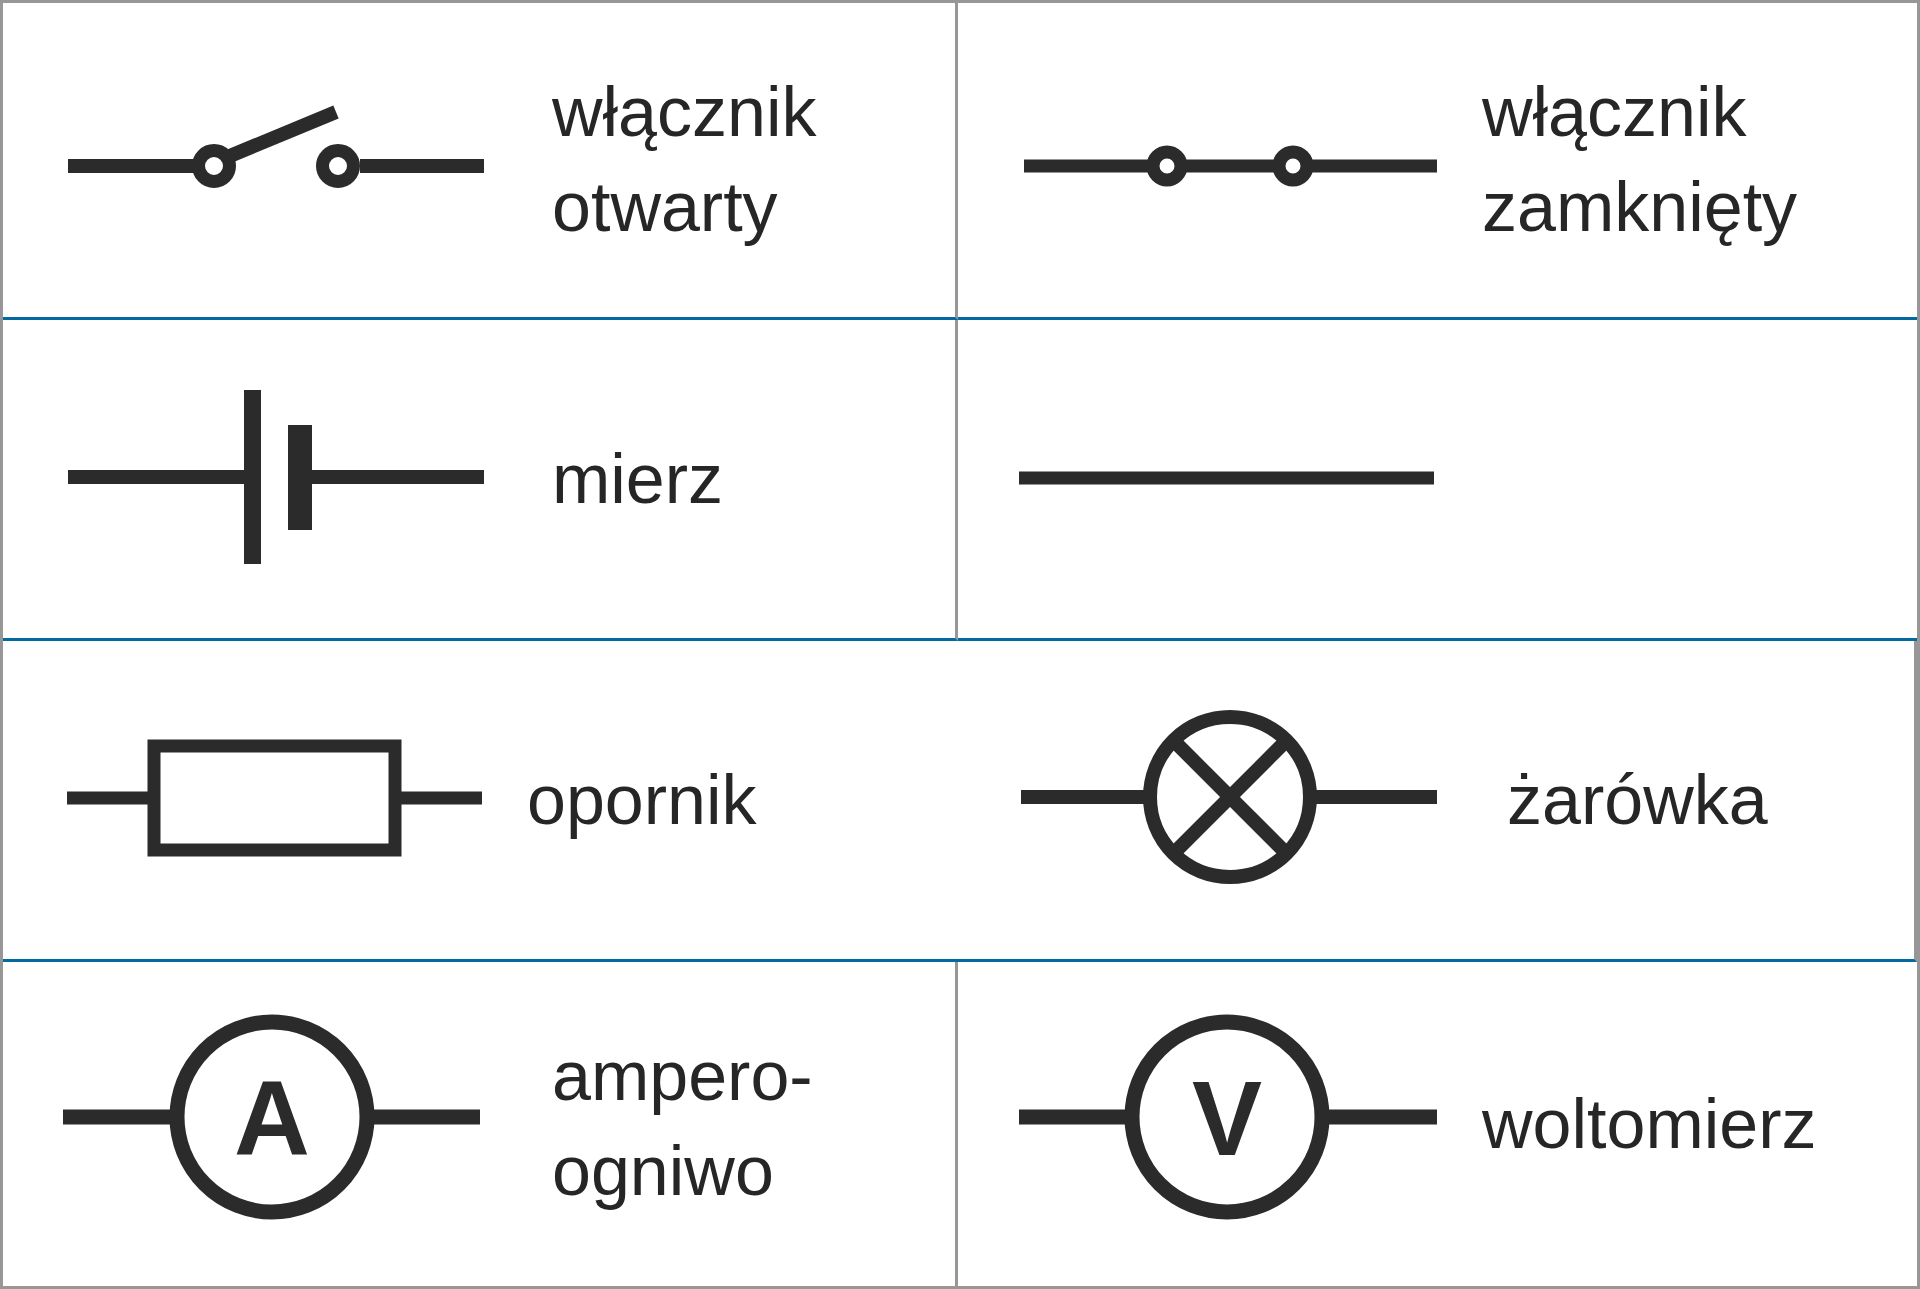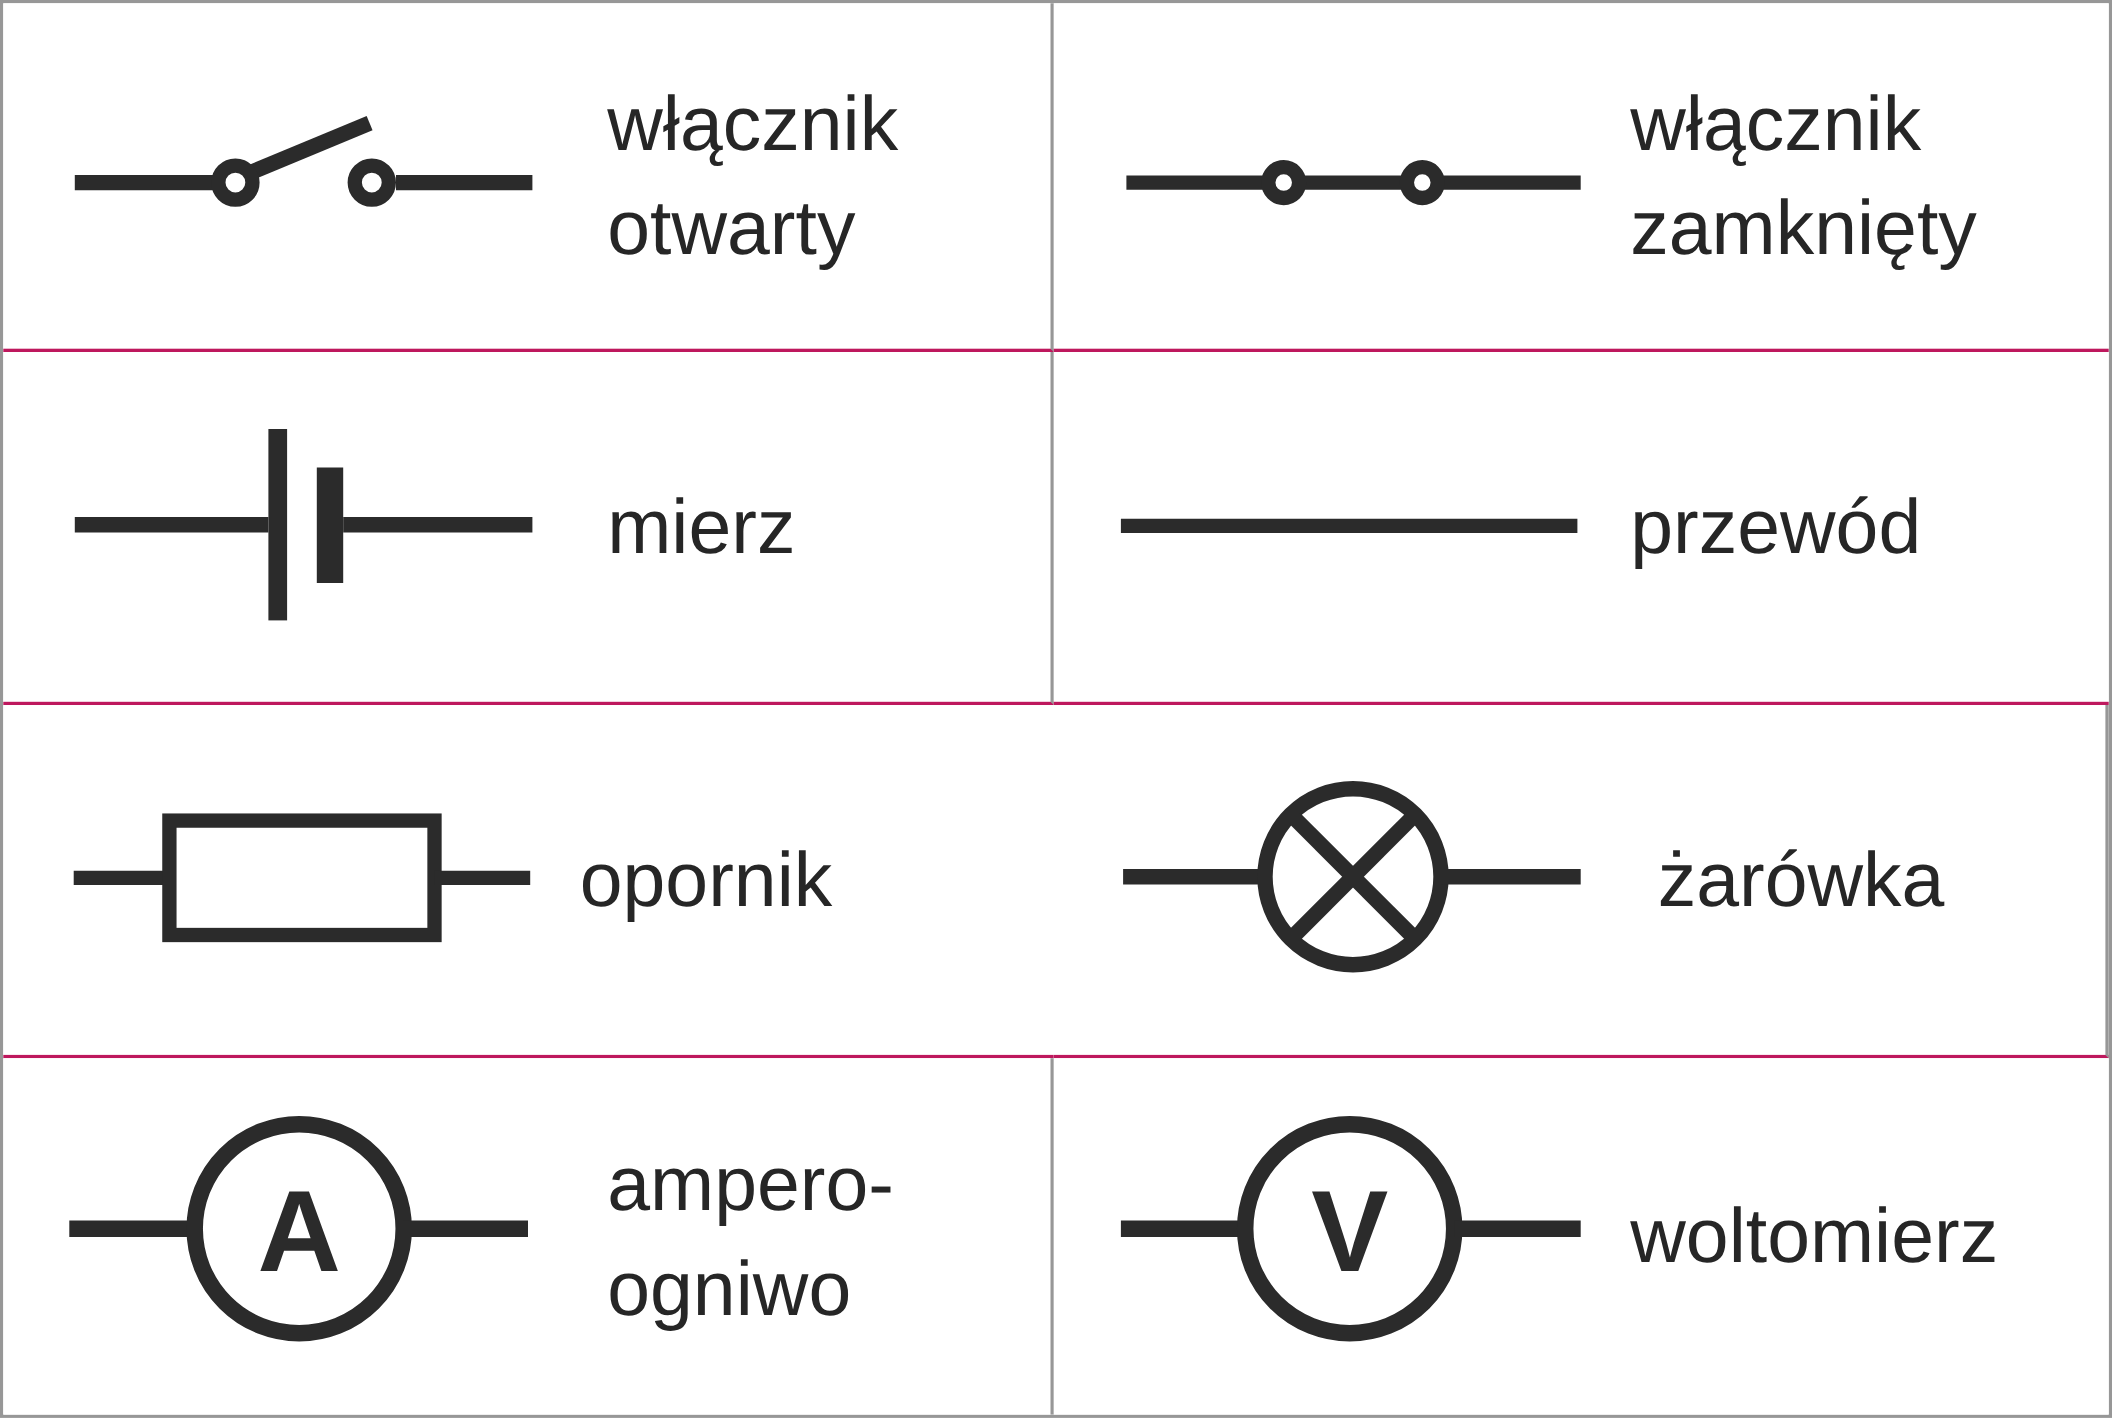--- a/index.html
+++ b/index.html
@@ -8,21 +8,21 @@
     background:#ffffff;border:3px solid #979797;
     font-family:"Liberation Sans","DejaVu Sans",sans-serif;
   }
   .grid{
     display:grid;width:100%;height:100%;
     grid-template-columns:955px 1fr;
     grid-template-rows:317px 321px 321px 1fr;
   }
   .cell{position:relative;box-sizing:border-box;background:#ffffff;}
   .cell.col-left{border-right:3px solid #979797;}
-  .cell.row-mid{border-bottom:3px solid #be185d;text-decoration:underline;}
+  .cell.row-mid{border-bottom:3px solid #0369a1;text-decoration:underline;}
   .sym{position:absolute;left:0;top:0;width:100%;height:100%;display:block;}
   .sym svg{position:absolute;left:0;top:0;}
   .label{
     position:absolute;top:50%;transform:translateY(-50%);
     font-size:70px;line-height:95px;color:#262626;
     white-space:pre-line;letter-spacing:0;
   }
   .col-left .label{left:549px;}
   .col-right .label{left:524px;}
   .stroke{stroke:#2b2b2b;fill:none;}
@@ -74,21 +74,20 @@
       </div>
       <div class="label">mierz</div>
     </div>
 
     <div class="cell col-right row-mid">
       <div class="sym">
         <svg width="956" height="318">
           <line class="stroke" x1="61" y1="158" x2="476" y2="158" stroke-width="13"></line>
         </svg>
       </div>
-      <div class="label">przewód</div>
     </div>
 
     <div class="cell col-right row-mid">
       <div class="sym">
         <svg width="956" height="318">
           <line class="stroke" x1="64" y1="157" x2="151" y2="157" stroke-width="13"></line>
           <rect class="stroke" x="151" y="105" width="241" height="104" stroke-width="13"></rect>
           <line class="stroke" x1="392" y1="157" x2="479" y2="157" stroke-width="13"></line>
         </svg>
       </div>

